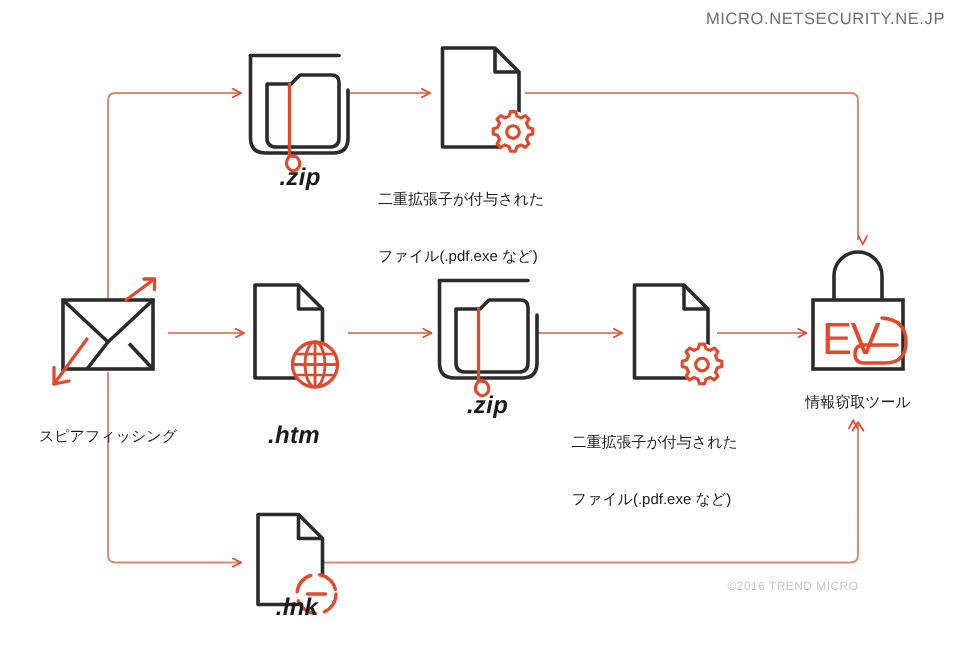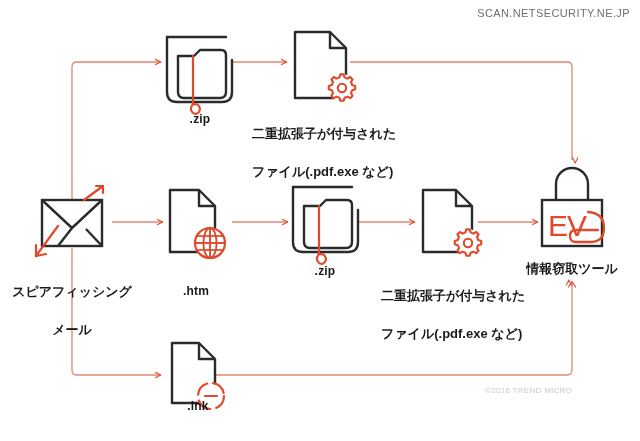--- a/index.html
+++ b/index.html
@@ -37,37 +37,38 @@
     position: absolute;
     left: 485px;
     top: 386px;
     font-size: 8px;
     letter-spacing: 0.3px;
     color: #c7c7c7;
     white-space: nowrap;
   }
   .node-label {
     position: absolute;
-    font-size: 13px;
+    font-size: 10px;
     line-height: 12.5px;
     color: #1a1a1a;
-    font-weight: bold;
+    font-weight: normal;
     white-space: pre;
   }
   .node-label.center {
     text-align: center;
     transform: translateX(-50%);
   }
   .node-label.left {
     text-align: left;
   }
   .lbl-latin {
-    font-size: 12px;
+    font-size: 16px;
     font-weight: bold;
     letter-spacing: 0.2px;
+    font-style: italic;
   }
 </style>
 </head>
 <body>
 
 <div id="canvas">
 
   <svg class="layer" viewBox="0 0 640 441" width="640" height="441" xmlns="http://www.w3.org/2000/svg">
 
     <defs>
@@ -197,27 +198,26 @@
       <g transform="translate(211,396)">
         <circle cx="0" cy="0" r="13" fill="#ffffff" stroke="#E0492B" stroke-width="2.2" stroke-dasharray="15 6" stroke-linecap="round"></circle>
         <line x1="-6" y1="0" x2="6" y2="0" stroke="#E0492B" stroke-width="2.2" stroke-linecap="round"></line>
       </g>
     </g>
 
   </svg>
 
   <div class="layer" style="pointer-events:none;">
 
-    <div class="watermark">SCAN.NETSECURITY.NE.JP</div>
+    <div class="watermark">MICRO.NETSECURITY.NE.JP</div>
 
     <div class="copyright">©2016 TREND MICRO</div>
 
     <div class="node-label center" style="left:72px; top:261px; width:130px;text-align:center;">
       <div>スピアフィッシング</div>
-      <div>メール</div>
     </div>
 
     <div class="node-label center lbl-latin" style="left:200px; top:113px; width:60px;">.zip</div>
 
     <div class="node-label left" style="left:252px; top:103px; width:170px;">
       <div>二重拡張子が付与された</div>
       <div>ファイル(.pdf.exe など)</div>
     </div>
 
     <div class="node-label center lbl-latin" style="left:196px; top:265px; width:60px;margin-top:20px;">.htm</div>

